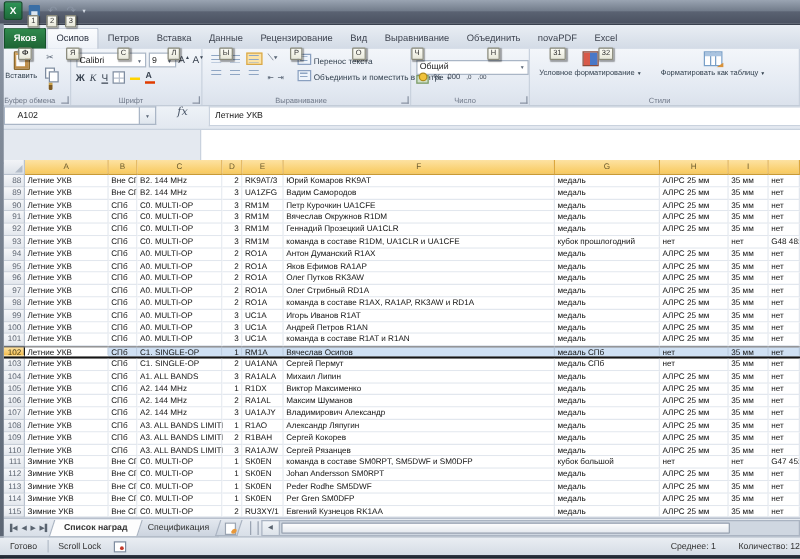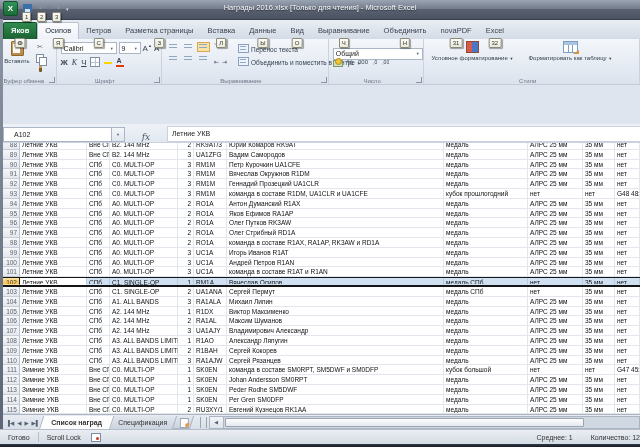--- a/index.html
+++ b/index.html
@@ -89,21 +89,21 @@
   .style-btn{position:absolute;top:2px;width:88px;text-align:center;}
   .cf-ic{width:11px;height:10px;margin:0 auto;background:linear-gradient(90deg,#d85a4a 0 5px,#4a78c8 5px);border:1px solid #8a4a3a;}
   .ft-ic{width:13px;height:10px;margin:0 auto;border:1px solid #7aa0c8;background:
      linear-gradient(#aac4e0,#aac4e0) 0 0/100% 3px no-repeat,
      linear-gradient(#7aa0c8,#7aa0c8) 33% 0/1px 100% no-repeat,
      linear-gradient(#7aa0c8,#7aa0c8) 66% 0/1px 100% no-repeat,#fff;position:relative;}
   .ft-ic::after{content:"";position:absolute;right:-2px;bottom:-2px;width:6px;height:4px;background:#d8923a;clip-path:polygon(0 100%,100% 0,100% 100%);}
   .style-label{font-size:6px;color:#33414f;line-height:7px;margin-top:2px;white-space:nowrap;}
 
   
-  .fbar{position:relative;height:18px;background:linear-gradient(#eef2f7,#e2e8f0);border-bottom:1px solid #c9d2de;display:flex;align-items:flex-end;z-index:10;margin-top:39px;}
+  .fbar{position:relative;height:18px;background:linear-gradient(#eef2f7,#e2e8f0);border-bottom:1px solid #c9d2de;display:flex;align-items:flex-start;z-index:10;}
   .namebox{width:97px;height:13px;background:#fff;border:1px solid #aab6c6;margin-left:3px;font-size:7px;color:#222;
            line-height:13px;padding-left:10px;}
   .nb-arr{width:12px;height:13px;border:1px solid #aab6c6;border-left:none;background:linear-gradient(#f4f7fa,#dfe6ee);
           font-size:4px;color:#5a6676;text-align:center;line-height:13px;}
   .fx{width:42px;text-align:center;font-family:"DejaVu Serif",serif;font-style:italic;font-size:9px;color:#4a5668;}
   .ffield{flex:1;height:14px;background:#fff;border:1px solid #c9d2de;border-right:none;font-size:7px;color:#222;line-height:14px;padding-left:4px;}
   .fext{position:relative;height:26px;background:#e4e9f0;border-bottom:1px solid #aab4c2;}
   .fext-white{position:absolute;left:160px;top:0;right:0;bottom:0;background:#fff;border-left:1px solid #c9d2de;}
 
   
@@ -181,30 +181,29 @@
       <div class="qat-btn">
         <div class="icon-undo">↶</div>
         <span class="keytip">2</span>
       </div>
       <div class="qat-btn">
         <div class="icon-redo">↷</div>
         <span class="keytip">3</span>
       </div>
       <div class="qat-drop">▾</div>
     </div>
-    <div class="title-text">Награды 2016.xlsx  [Только для чтения] - Microsoft Excel</div>
   </div>
 
   <div class="tabstrip">
     <div class="rtab file"><span>Яков</span><span class="keytip">Ф</span></div>
     <div class="rtab active"><span>Осипов</span><span class="keytip">Я</span></div>
     <div class="rtab"><span>Петров</span><span class="keytip">С</span></div>
-    <div class="rtab"><span>Разметка страницы</span><span class="keytip">З</span></div>
     <div class="rtab"><span>Вставка</span><span class="keytip">Л</span></div>
     <div class="rtab"><span>Данные</span><span class="keytip">Ы</span></div>
+    <div class="rtab"><span>Рецензирование</span><span class="keytip">Р</span></div>
     <div class="rtab"><span>Вид</span><span class="keytip">О</span></div>
     <div class="rtab"><span>Выравнивание</span><span class="keytip">Ч</span></div>
     <div class="rtab"><span>Объединить</span><span class="keytip">Н</span></div>
     <div class="rtab"><span>novaPDF</span><span class="keytip">31</span></div>
     <div class="rtab"><span>Excel</span><span class="keytip">32</span></div>
   </div>
 
   <div class="ribbon">
     <div class="rgroup g-clip">
       <div class="paste">

